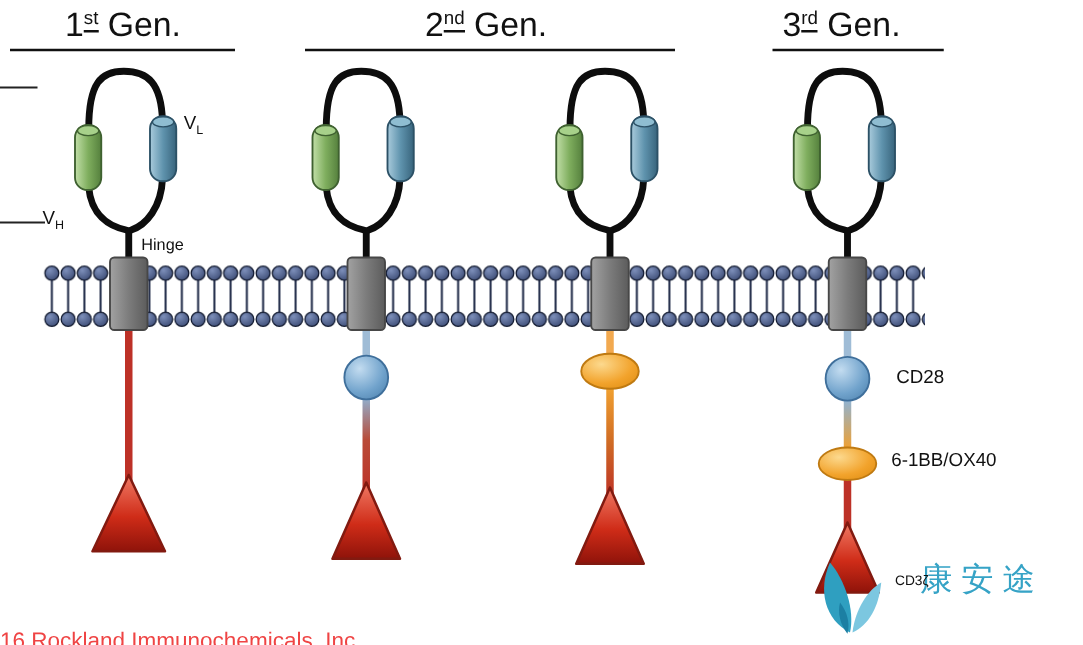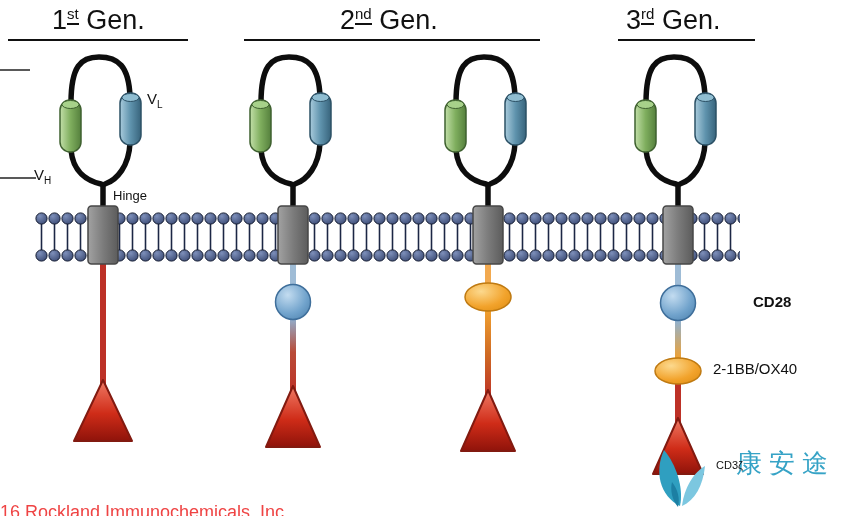--- a/index.html
+++ b/index.html
@@ -134,22 +134,22 @@
   <div class="hdr" style="left:340px;top:5px;"><span>2</span><sup>nd</sup><span> Gen.</span></div>
   <div class="hdr" style="left:626px;top:5px;"><span>3</span><sup>rd</sup><span> Gen.</span></div>
 
   <div class="underline" style="left:8px;top:39px;width:180px;"></div>
   <div class="underline" style="left:244px;top:39px;width:296px;"></div>
   <div class="underline" style="left:618px;top:39px;width:137px;"></div>
 
   <div class="lbl" style="left:34px;top:130px;font-size:15px;margin-top:36px;"><span>V</span><sub>H</sub></div>
   <div class="lbl" style="left:147px;top:90px;font-size:15px;"><span>V</span><sub>L</sub></div>
   <div class="lbl" style="left:113px;top:188px;font-size:13px;text-align:right;">Hinge</div>
-  <div class="lbl" style="left:753px;top:293px;font-size:15px;font-weight:bold;">CD28</div>
-  <div class="lbl" style="left:713px;top:360px;font-size:15px;">2-1BB/OX40</div>
+  <div class="lbl" style="left:717px;top:293px;font-size:15px;">CD28</div>
+  <div class="lbl" style="left:713px;top:360px;font-size:15px;">6-1BB/OX40</div>
   <div class="lbl" style="left:716px;top:459px;font-size:11px;">CD3ζ</div>
 
   <svg id="wm-logo" width="58" height="66" viewBox="0 0 58 66">
     <path d="M30 62 C10 52 4 28 14 6 C26 20 34 44 30 62 Z" fill="#2f9fc0"></path>
     <path d="M32 62 C34 44 44 28 55 22 C53 42 45 56 32 62 Z" fill="#7cc7e0"></path>
     <path d="M28 63 C22 56 20 46 22 38 C28 46 30 54 28 63 Z" fill="#1c7fa3"></path>
   </svg>
   <div class="wm" style="left:736px;top:446px;font-size:26px;letter-spacing:7px;">康安途</div>
 
   <div class="copyright">16 Rockland Immunochemicals, Inc.</div>

